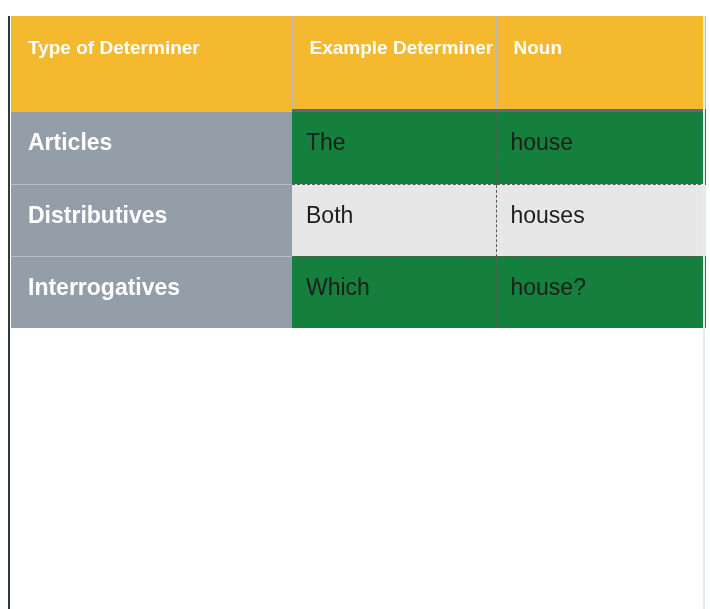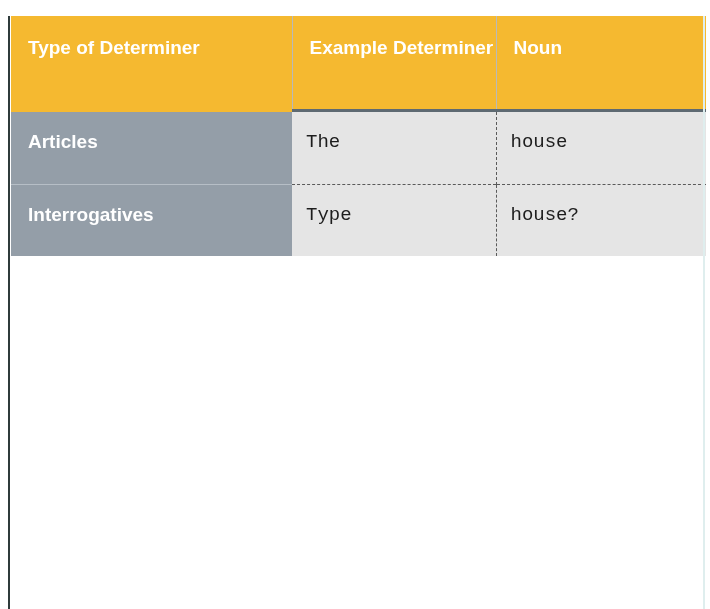--- a/index.html
+++ b/index.html
@@ -80,21 +80,21 @@
     line-height: 0;
     font-size: 0;
   }
   tr.head-rule td.hr-type { background: #f5b930; }
   tr.head-rule td.hr-example,
   tr.head-rule td.hr-noun { background: #5e6a72; }
 
   
   tbody td {
     vertical-align: top;
-    font-size: 19px;
+    font-size: 23px;
     line-height: 24px;
     height: 72px;
     box-sizing: border-box;
     padding: 18px 0 0 0;
   }
 
   
   td.cell-type {
     background: #949ea8;
     color: #ffffff;
@@ -119,22 +119,21 @@
   }
   tbody tr.row-1 td.cell-example,
   tbody tr.row-1 td.cell-noun { border-top: 0; }
 
   tbody tr.shade td.cell-example,
   tbody tr.shade td.cell-noun {
     background: #e7e7e7;
   }
   tbody tr.plain td.cell-example,
   tbody tr.plain td.cell-noun {
-    background: #e5e5e5;
-    font-family: Liberation Mono, monospace;
+    background: #15803d;
   }
 
   
   #bottom-edge {
     position: absolute;
     left: 8px;
     top: 600px;
     width: 697px;
     height: 2px;
     background: #dfeeee;
@@ -179,24 +178,29 @@
         <tr class="row-1 plain">
           <td class="cell-type">Articles</td>
           <td class="cell-example">The</td>
           <td class="cell-noun">house</td>
         </tr>
 
 
 
 
 
+        <tr class="row-6 shade">
+          <td class="cell-type">Distributives</td>
+          <td class="cell-example">Both</td>
+          <td class="cell-noun">houses</td>
+        </tr>
 
         <tr class="row-7 plain">
           <td class="cell-type">Interrogatives</td>
-          <td class="cell-example">Type</td>
+          <td class="cell-example">Which</td>
           <td class="cell-noun">house?</td>
         </tr>
 
       </tbody>
     </table>
 
   </div>
 
   <div id="right-edge"></div>
   <div id="bottom-edge"></div>

